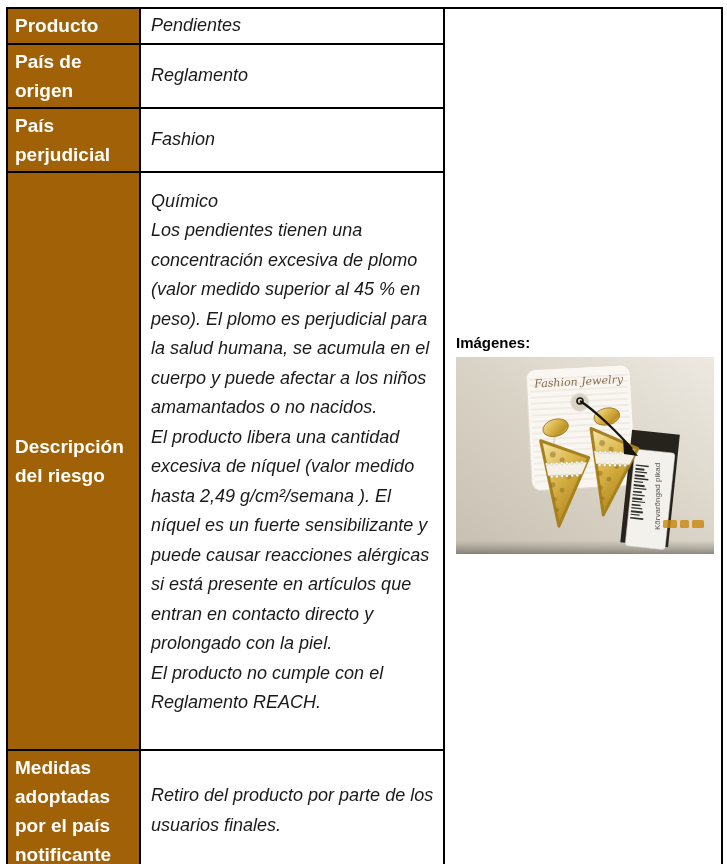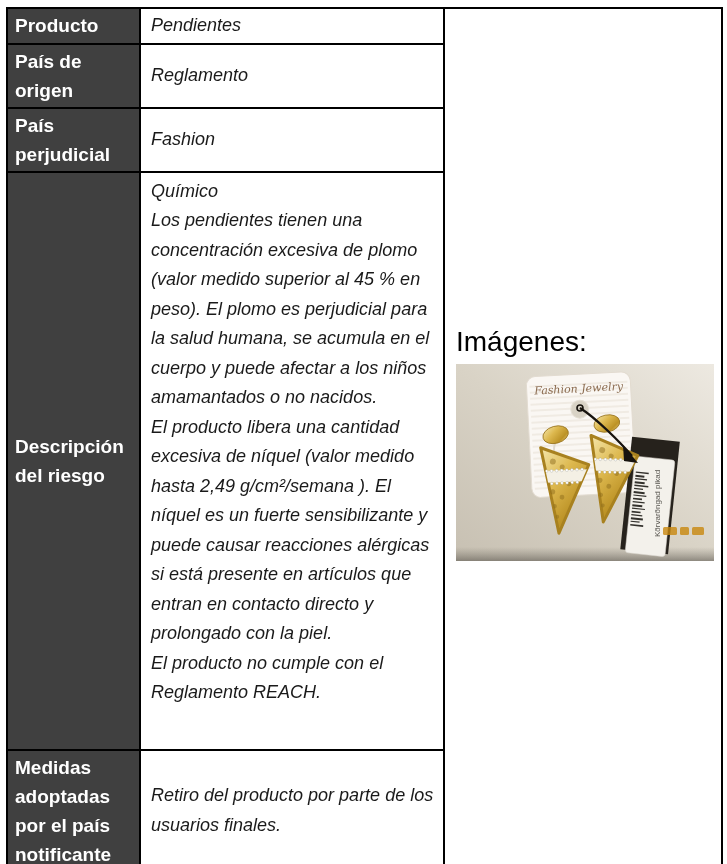--- a/index.html
+++ b/index.html
@@ -14,42 +14,42 @@
 
   table.alert-table {
     position: absolute; left: 6px; top: 7px;
     width: 715px; height: 848px;
     border-collapse: collapse;
     table-layout: fixed;
   }
   .alert-table td, .alert-table th { border: 2px solid #000; overflow: hidden; }
 
   th.label-cell {
-    background: #404040;
+    background: #a16207;
     color: #ffffff;
     font-weight: bold;
     font-size: 19px;
     line-height: 29px;
     text-align: left;
     vertical-align: middle;
     padding: 2px 17px 2px 7px;
   }
   td.value-cell {
     background: #ffffff;
     font-size: 18px;
     line-height: 29.5px;
     vertical-align: middle;
     padding: 2px 6px 2px 10px;
     font-style: italic;
   }
-  td.desc-cell { vertical-align: top; padding-top: 4px; }
+  td.desc-cell { vertical-align: top; padding-top: 14px; }
   td.desc-cell p { margin: 0; }
 
   td.images-cell { vertical-align: middle; padding: 0 0 0 11px; }
-  .images-heading { font-weight: normal; font-size: 28px; color: #000; margin: 8px 0 6px 0; }
+  .images-heading { font-weight: bold; font-size: 15px; color: #000; margin: 8px 0 6px 0; }
   .photo { width: 258px; height: 197px; display: block; }
 </style>
 </head>
 <body>
 
 <div class="page">
   <table class="alert-table">
     <colgroup>
       <col style="width:133px">
         <col style="width:304px">

